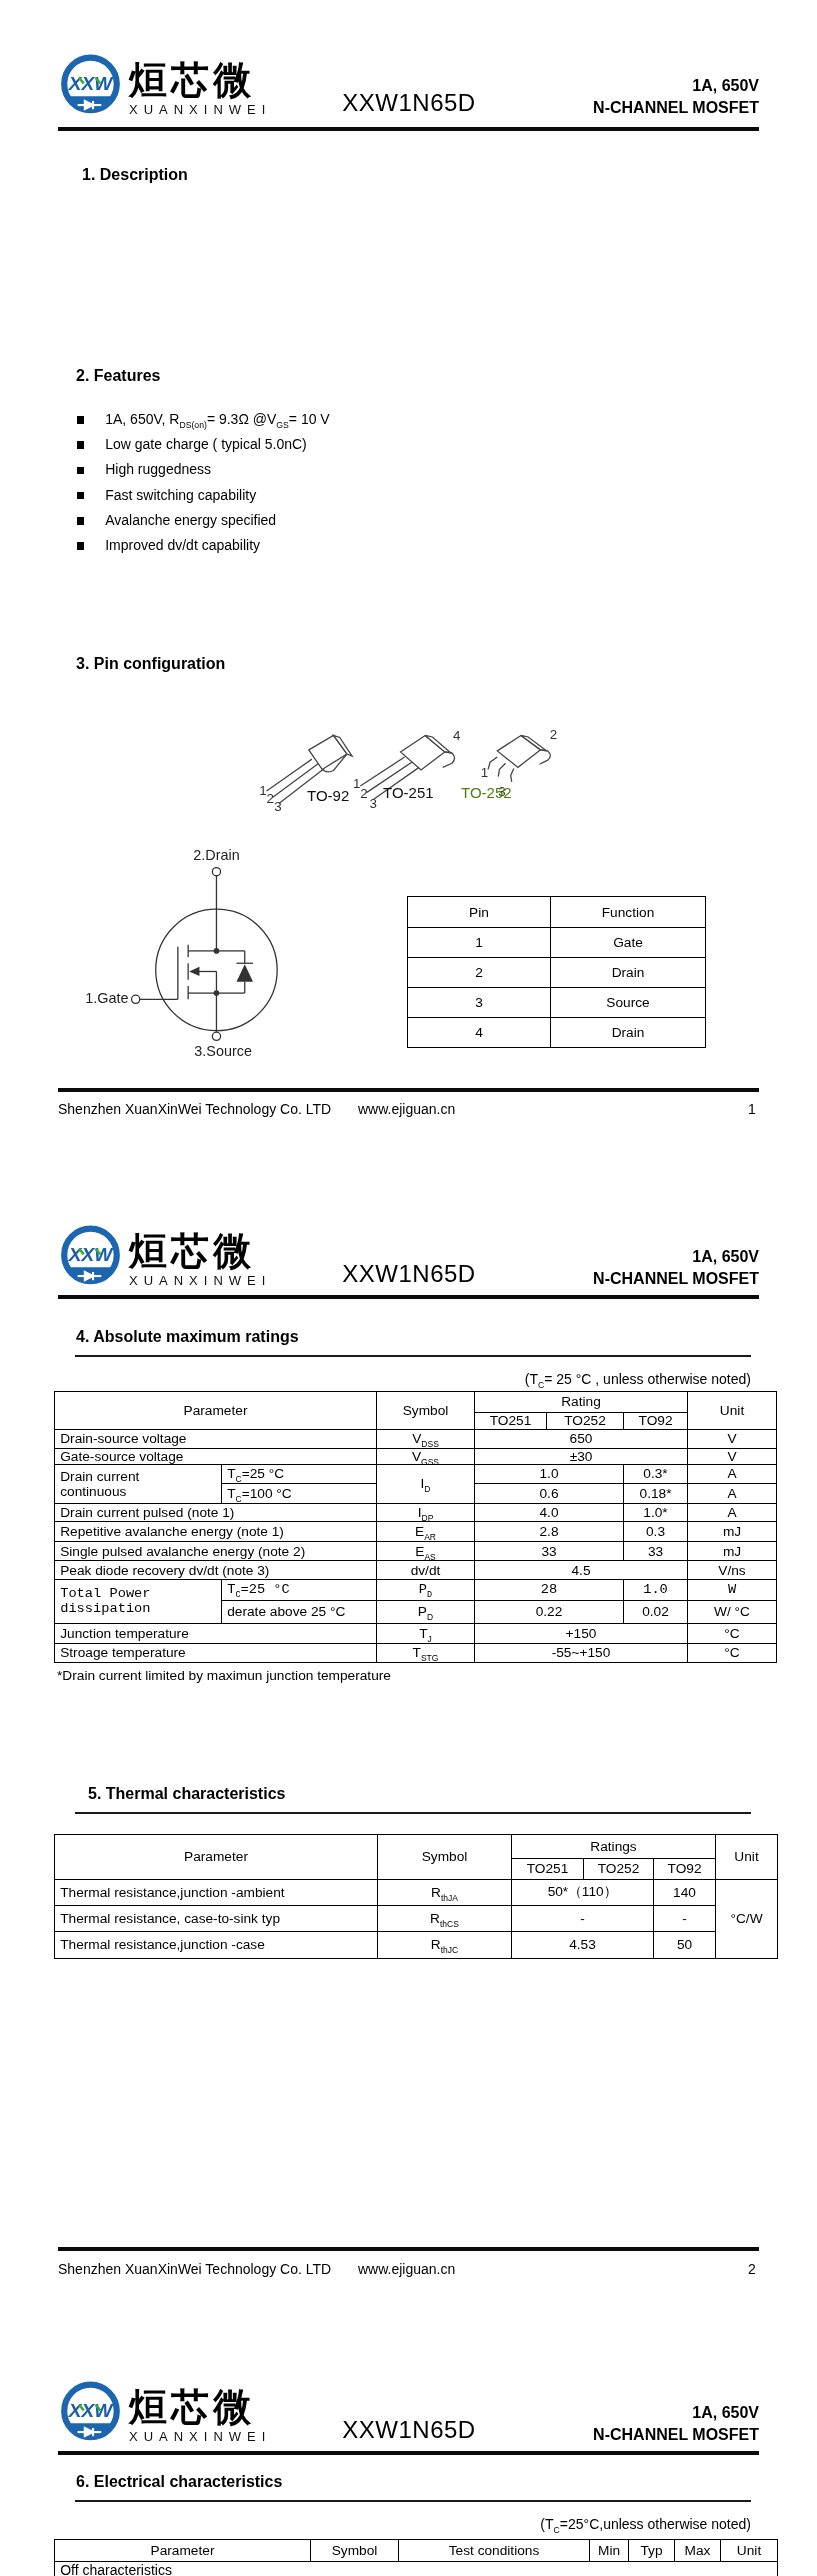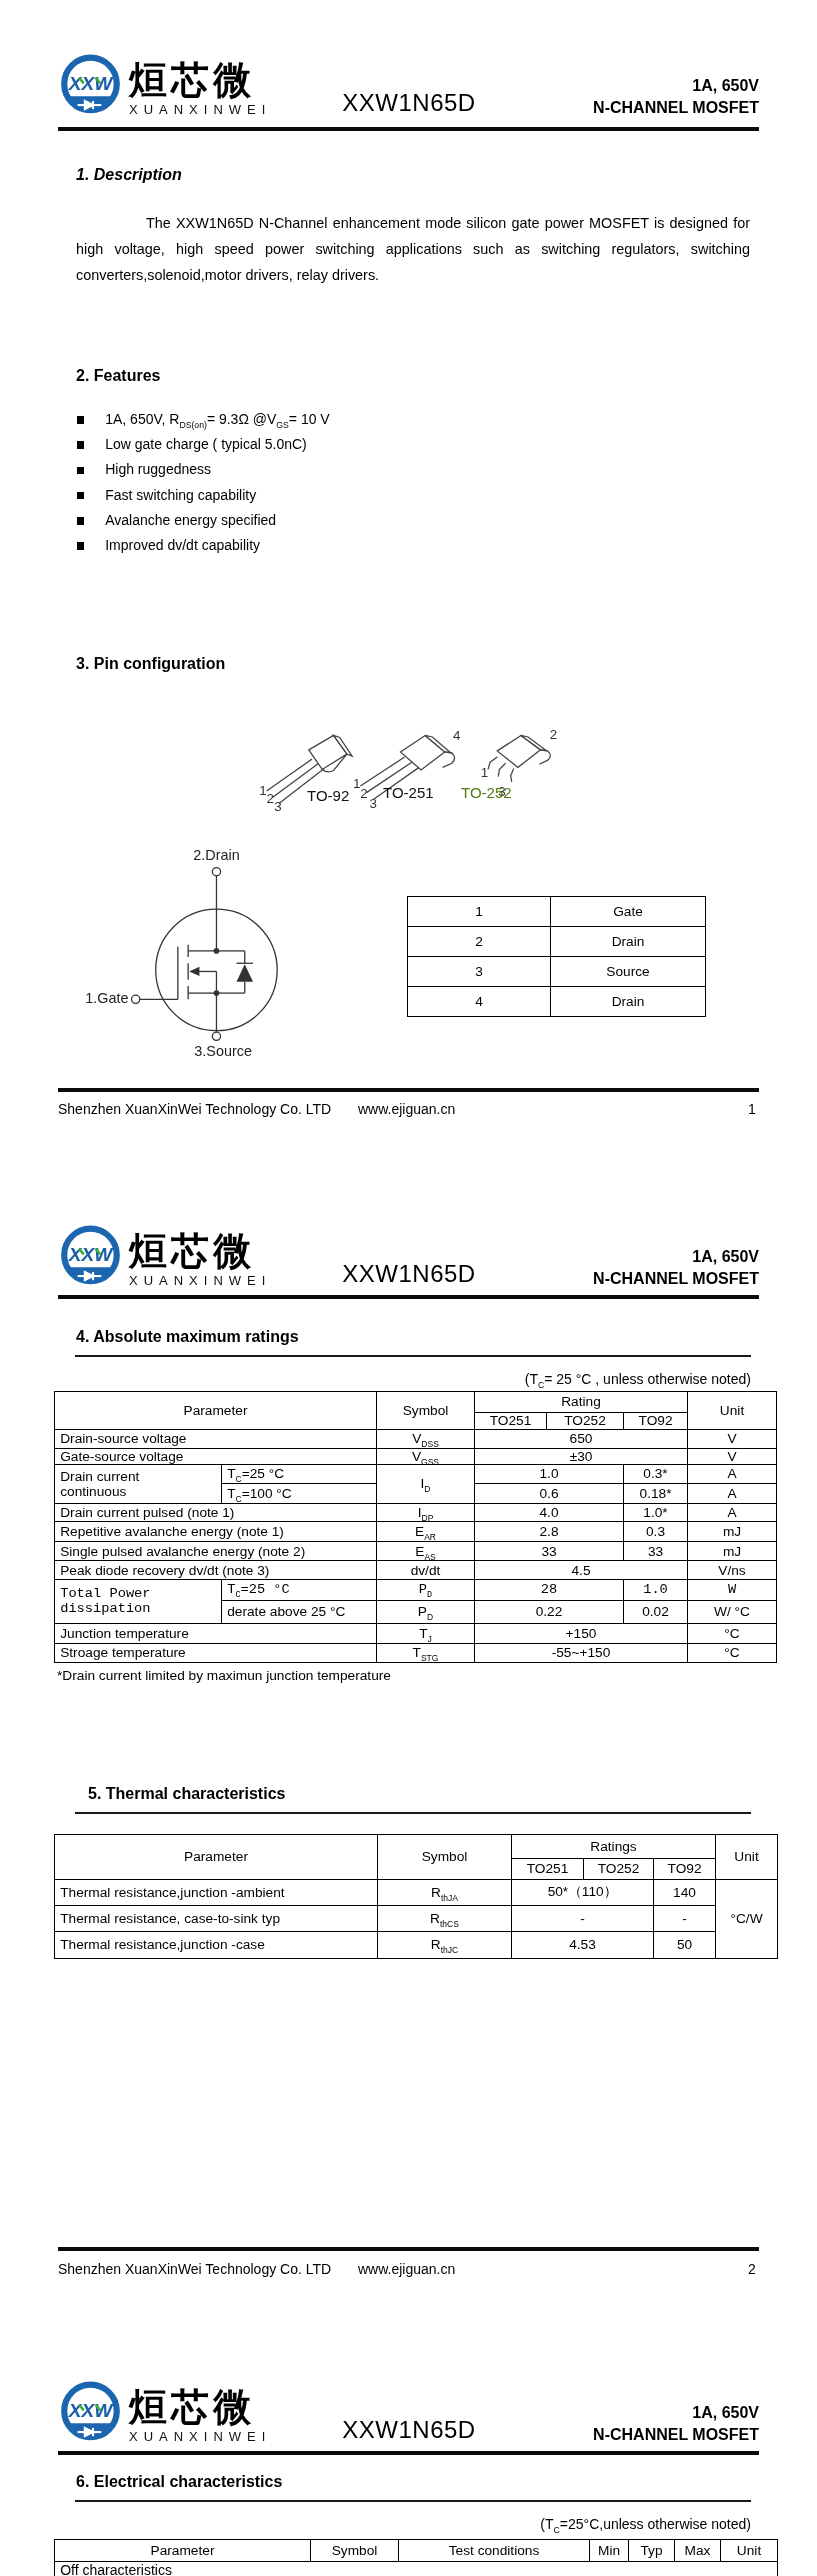--- a/index.html
+++ b/index.html
@@ -65,22 +65,21 @@
       <div class="brand-en">XUANXINWEI</div>
     </div>
     <div class="hdr-title">XXW1N65D</div>
     <div class="hdr-right">
       <div>1A,  650V</div>
       <div>N-CHANNEL MOSFET</div>
     </div>
   </div>
   <div class="abs hdr-rule" style="top:127px;"></div>
 
-  <div class="abs sec-title" style="left:76px;top:166px;font-style:italic;">1. Description</div>
-  <div class="abs para" style="left:76px;top:210px;width:674px;">The XXW1N65D N-Channel enhancement mode silicon gate power MOSFET is designed for high voltage, high speed power switching applications such as switching regulators, switching converters,solenoid,motor drivers, relay drivers.</div>
+  <div class="abs sec-title" style="left:82px;top:166px;">1. Description</div>
 
   <div class="abs sec-title" style="left:76px;top:367px;">2. Features</div>
   <div class="abs" style="left:77px;top:412px;width:464px;">
     <div class="feat-item">
         <span class="feat-bullet"></span>
         <span class="feat-text">1A, 650V, R<sub>DS(on)</sub>= 9.3Ω @V<sub>GS</sub>= 10 V</span>
       </div>
     <div class="feat-item">
         <span class="feat-bullet"></span>
         <span class="feat-text">Low gate charge ( typical 5.0nC)</span>
@@ -180,20 +179,24 @@
     <text x="84" y="300" text-anchor="end" font-size="28" fill="#222">1.Gate</text>
     <text x="268" y="402" text-anchor="middle" font-size="28" fill="#222">3.Source</text>
   </svg>
 
   <table class="dst abs" style="left:407px;top:896px;width:298px;">
     <colgroup>
         <col style="width:143px">
         <col style="width:155px">
       </colgroup>
     <tbody>
+        <tr class="hthick" style="height:31px;">
+      <td>Pin</td>
+      <td>Function</td>
+    </tr>
     <tr style="height:30px;">
       <td>1</td>
       <td>Gate</td>
     </tr>
     <tr style="height:30px;">
       <td>2</td>
       <td>Drain</td>
     </tr>
     <tr style="height:30px;">
       <td>3</td>

